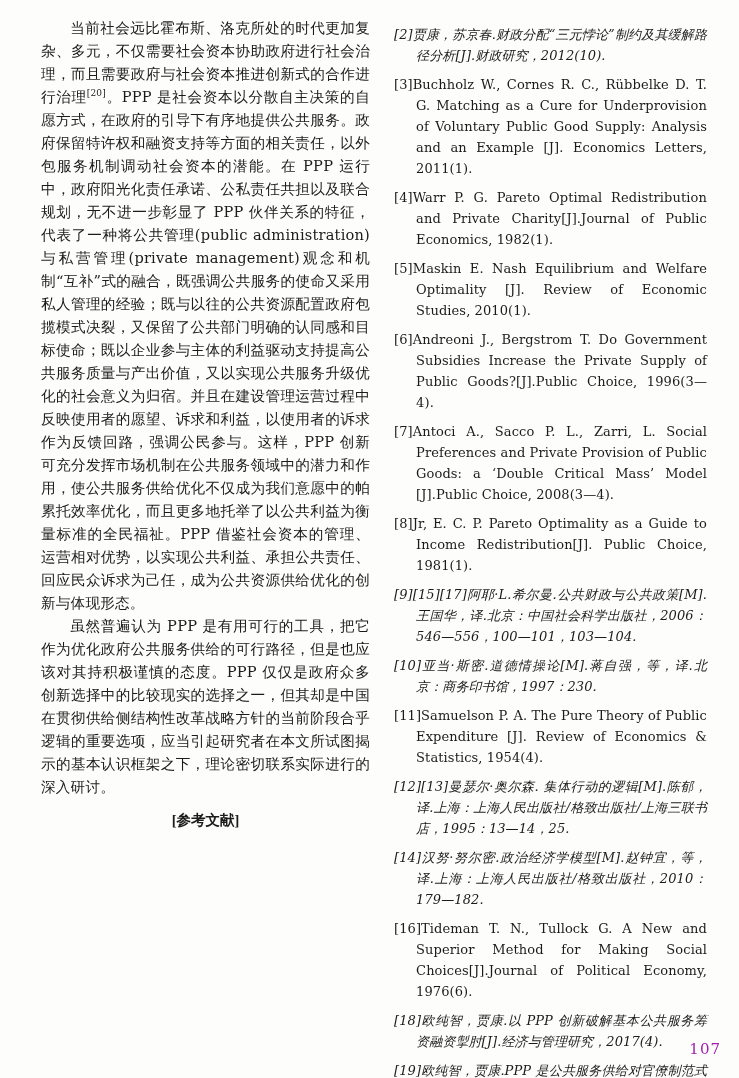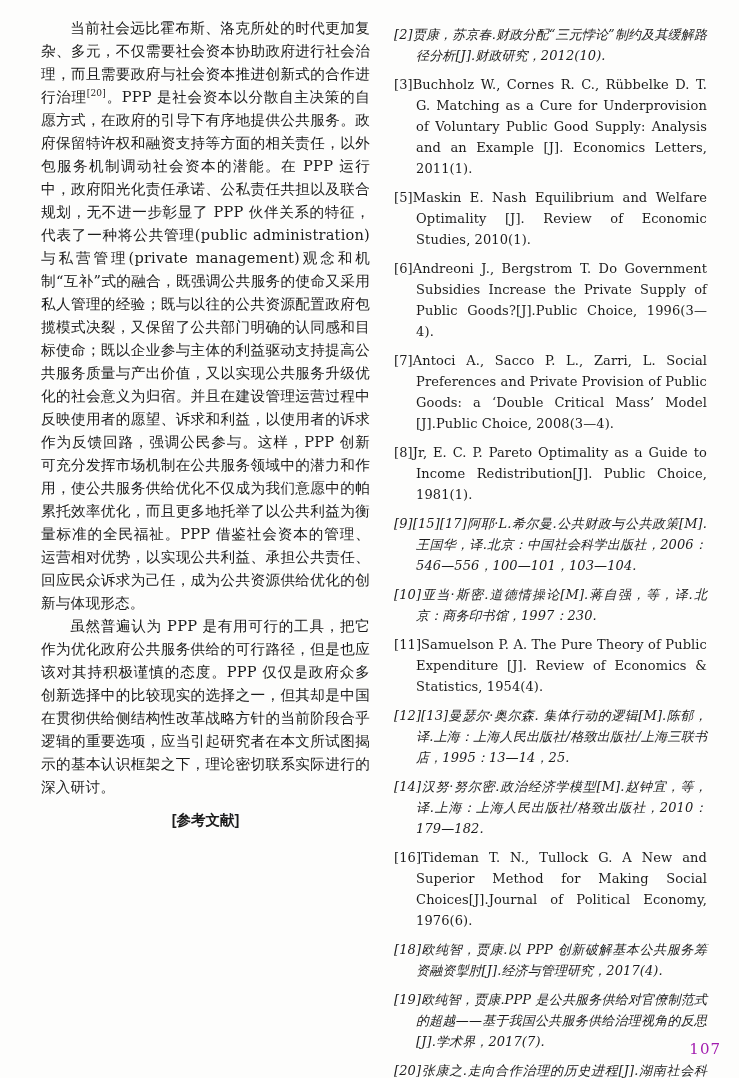--- a/index.html
+++ b/index.html
@@ -39,21 +39,21 @@
   .fn-sup {
     font-size: 9px;
     line-height: 0;
     vertical-align: super;
   }
   .refs-heading {
     margin: 13px 0 7px 0;
     text-align: center;
     font-size: 14.5px;
     font-weight: bold;
-    font-family: Liberation Sans, sans-serif;
+    font-family: Liberation Serif, serif;
   }
   .ref {
     margin: 8px;
     font-size: 13px;
     line-height: 21px;
     text-align: justify;
     padding-left: 1.7em;
     text-indent: -1.7em;
     letter-spacing: 0.1px;
   }
@@ -87,20 +87,21 @@
 
     <div class="col">
       <p class="body-para"><span>当前社会远比霍布斯、洛克所处的时代更加复杂、多元，不仅需要社会资本协助政府进行社会治理，而且需要政府与社会资本推进创新式的合作进行治理</span><sup class="fn-sup">[20]</sup><span>。PPP 是社会资本以分散自主决策的自愿方式，在政府的引导下有序地提供公共服务。政府保留特许权和融资支持等方面的相关责任，以外包服务机制调动社会资本的潜能。在 PPP 运行中，政府阳光化责任承诺、公私责任共担以及联合规划，无不进一步彰显了 PPP 伙伴关系的特征，代表了一种将公共管理(public administration)与私营管理(private management)观念和机制“互补”式的融合，既强调公共服务的使命又采用私人管理的经验；既与以往的公共资源配置政府包揽模式决裂，又保留了公共部门明确的认同感和目标使命；既以企业参与主体的利益驱动支持提高公共服务质量与产出价值，又以实现公共服务升级优化的社会意义为归宿。并且在建设管理运营过程中反映使用者的愿望、诉求和利益，以使用者的诉求作为反馈回路，强调公民参与。这样，PPP 创新可充分发挥市场机制在公共服务领域中的潜力和作用，使公共服务供给优化不仅成为我们意愿中的帕累托效率优化，而且更多地托举了以公共利益为衡量标准的全民福祉。PPP 借鉴社会资本的管理、运营相对优势，以实现公共利益、承担公共责任、回应民众诉求为己任，成为公共资源供给优化的创新与体现形态。</span></p>
       <p class="body-para">虽然普遍认为 PPP 是有用可行的工具，把它作为优化政府公共服务供给的可行路径，但是也应该对其持积极谨慎的态度。PPP 仅仅是政府众多创新选择中的比较现实的选择之一，但其却是中国在贯彻供给侧结构性改革战略方针的当前阶段合乎逻辑的重要选项，应当引起研究者在本文所试图揭示的基本认识框架之下，理论密切联系实际进行的深入研讨。</p>
       <h3 class="refs-heading">[参考文献]</h3>
     </div>
 
     <div class="col">
       <p class="ref zh">[2]贾康，苏京春.财政分配“三元悖论”制约及其缓解路径分析[J].财政研究，2012(10).</p>
       <p class="ref en">[3]Buchholz W., Cornes R. C., Rübbelke D. T. G. Matching as a Cure for Underprovision of Voluntary Public Good Supply: Analysis and an Example [J]. Economics Letters, 2011(1).</p>
+      <p class="ref en">[4]Warr P. G. Pareto Optimal Redistribution and Private Charity[J].Journal of Public Economics, 1982(1).</p>
       <p class="ref en">[5]Maskin E. Nash Equilibrium and Welfare Optimality [J]. Review of Economic Studies, 2010(1).</p>
       <p class="ref en">[6]Andreoni J., Bergstrom T. Do Government Subsidies Increase the Private Supply of Public Goods?[J].Public Choice, 1996(3—4).</p>
       <p class="ref en">[7]Antoci A., Sacco P. L., Zarri, L. Social Preferences and Private Provision of Public Goods: a ‘Double Critical Mass’ Model [J].Public Choice, 2008(3—4).</p>
       <p class="ref en">[8]Jr, E. C. P. Pareto Optimality as a Guide to Income Redistribution[J]. Public Choice, 1981(1).</p>
       <p class="ref zh">[9][15][17]阿耶·L.希尔曼.公共财政与公共政策[M].王国华，译.北京：中国社会科学出版社，2006：546—556，100—101，103—104.</p>
       <p class="ref zh">[10]亚当·斯密.道德情操论[M].蒋自强，等，译.北京：商务印书馆，1997：230.</p>
       <p class="ref en">[11]Samuelson P. A. The Pure Theory of Public Expenditure [J]. Review of Economics &amp; Statistics, 1954(4).</p>
       <p class="ref zh">[12][13]曼瑟尔·奥尔森. 集体行动的逻辑[M].陈郁，译.上海：上海人民出版社/格致出版社/上海三联书店，1995：13—14，25.</p>
       <p class="ref zh">[14]汉努·努尔密.政治经济学模型[M].赵钟宜，等，译.上海：上海人民出版社/格致出版社，2010：179—182.</p>
       <p class="ref en">[16]Tideman T. N., Tullock G. A New and Superior Method for Making Social Choices[J].Journal of Political Economy, 1976(6).</p>

